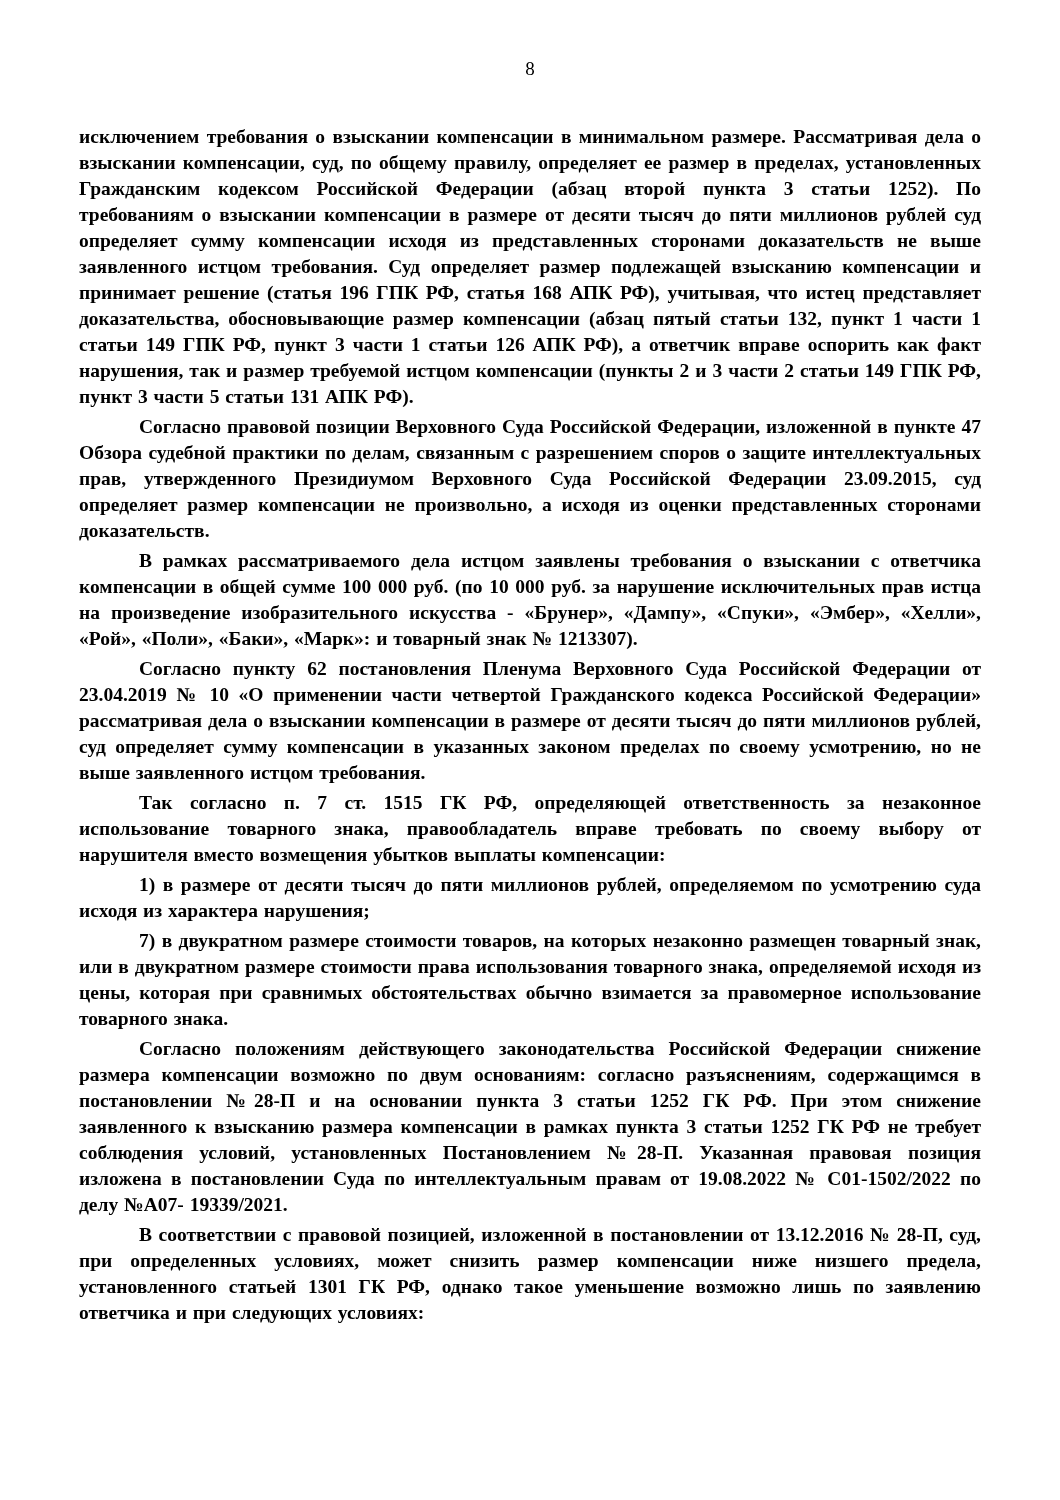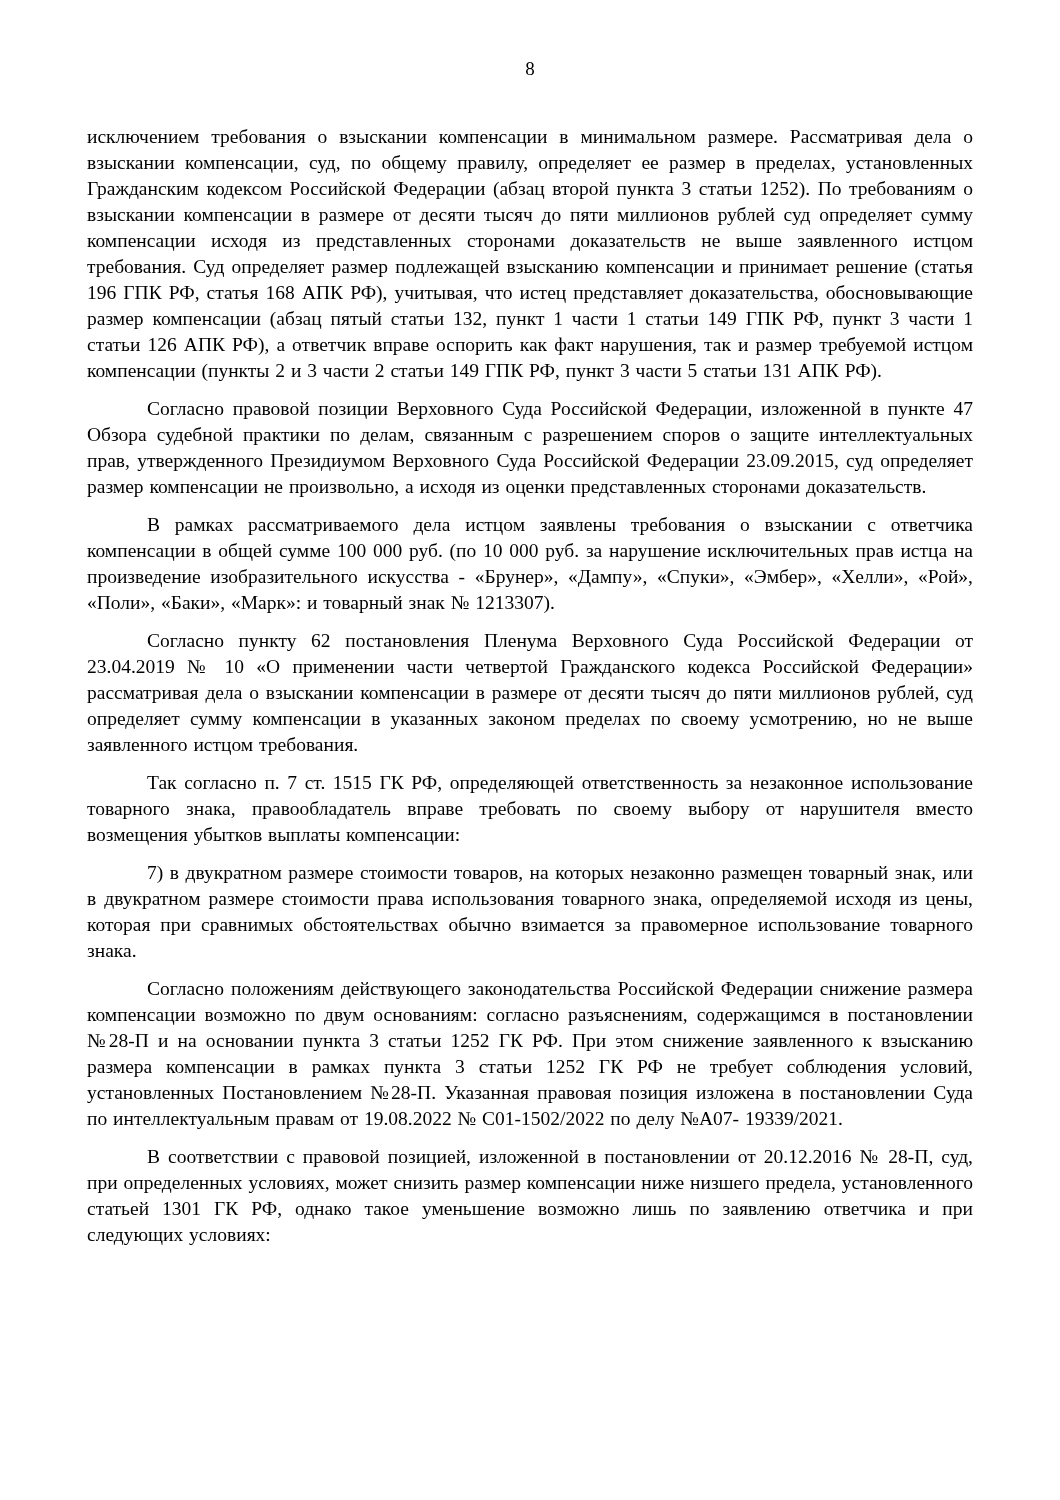--- a/index.html
+++ b/index.html
@@ -26,35 +26,37 @@
     line-height: 26px;
     margin-bottom: 42px;
   }
   .document-body {
     font-size: 19.5px;
     line-height: 26px;
     text-align: justify;
     word-spacing: 1px;
   }
   .para {
-    margin: 12px;
+    margin: 4px;
     text-indent: 60px;
+    font-weight: bold;
   }
   .para.no-indent {
     text-indent: 0;
   }
 </style>
 </head>
 <body>
 
 <div class="page">
   <div class="page-number">8</div>
   <div class="document-body">
       <p class="para no-indent">исключением требования о взыскании компенсации в минимальном размере. Рассматривая дела о взыскании компенсации, суд, по общему правилу, определяет ее размер в пределах, установленных Гражданским кодексом Российской Федерации (абзац второй пункта 3 статьи 1252). По требованиям о взыскании компенсации в размере от десяти тысяч до пяти миллионов рублей суд определяет сумму компенсации исходя из представленных сторонами доказательств не выше заявленного истцом требования. Суд определяет размер подлежащей взысканию компенсации и принимает решение (статья 196 ГПК РФ, статья 168 АПК РФ), учитывая, что истец представляет доказательства, обосновывающие размер компенсации (абзац пятый статьи 132, пункт 1 части 1 статьи 149 ГПК РФ, пункт 3 части 1 статьи 126 АПК РФ), а ответчик вправе оспорить как факт нарушения, так и размер требуемой истцом компенсации (пункты 2 и 3 части 2 статьи 149 ГПК РФ, пункт 3 части 5 статьи 131 АПК РФ).</p>
       <p class="para">Согласно правовой позиции Верховного Суда Российской Федерации, изложенной в пункте 47 Обзора судебной практики по делам, связанным с разрешением споров о защите интеллектуальных прав, утвержденного Президиумом Верховного Суда Российской Федерации 23.09.2015, суд определяет размер компенсации не произвольно, а исходя из оценки представленных сторонами доказательств.</p>
       <p class="para">В рамках рассматриваемого дела истцом заявлены требования о взыскании с ответчика компенсации в общей сумме 100 000 руб. (по 10 000 руб. за нарушение исключительных прав истца на произведение изобразительного искусства - «Брунер», «Дампу», «Спуки», «Эмбер», «Хелли», «Рой», «Поли», «Баки», «Марк»: и товарный знак № 1213307).</p>
       <p class="para">Согласно пункту 62 постановления Пленума Верховного Суда Российской Федерации от 23.04.2019 № 10 «О применении части четвертой Гражданского кодекса Российской Федерации» рассматривая дела о взыскании компенсации в размере от десяти тысяч до пяти миллионов рублей, суд определяет сумму компенсации в указанных законом пределах по своему усмотрению, но не выше заявленного истцом требования.</p>
       <p class="para">Так согласно п. 7 ст. 1515 ГК РФ, определяющей ответственность за незаконное использование товарного знака, правообладатель вправе требовать по своему выбору от нарушителя вместо возмещения убытков выплаты компенсации:</p>
+      <p class="para">1) в размере от десяти тысяч до пяти миллионов рублей, определяемом по усмотрению суда исходя из характера нарушения;</p>
       <p class="para">7) в двукратном размере стоимости товаров, на которых незаконно размещен товарный знак, или в двукратном размере стоимости права использования товарного знака, определяемой исходя из цены, которая при сравнимых обстоятельствах обычно взимается за правомерное использование товарного знака.</p>
       <p class="para">Согласно положениям действующего законодательства Российской Федерации снижение размера компенсации возможно по двум основаниям: согласно разъяснениям, содержащимся в постановлении №28-П и на основании пункта 3 статьи 1252 ГК РФ. При этом снижение заявленного к взысканию размера компенсации в рамках пункта 3 статьи 1252 ГК РФ не требует соблюдения условий, установленных Постановлением №28-П. Указанная правовая позиция изложена в постановлении Суда по интеллектуальным правам от 19.08.2022 № С01-1502/2022 по делу №А07- 19339/2021.</p>
-      <p class="para">В соответствии с правовой позицией, изложенной в постановлении от 20.12.2016 № 28-П, суд, при определенных условиях, может снизить размер компенсации ниже низшего предела, установленного статьей 1301 ГК РФ, однако такое уменьшение возможно лишь по заявлению ответчика и при следующих условиях:</p>
+      <p class="para">В соответствии с правовой позицией, изложенной в постановлении от 13.12.2016 № 28-П, суд, при определенных условиях, может снизить размер компенсации ниже низшего предела, установленного статьей 1301 ГК РФ, однако такое уменьшение возможно лишь по заявлению ответчика и при следующих условиях:</p>
     </div>
 </div>
 
 </body></html>

